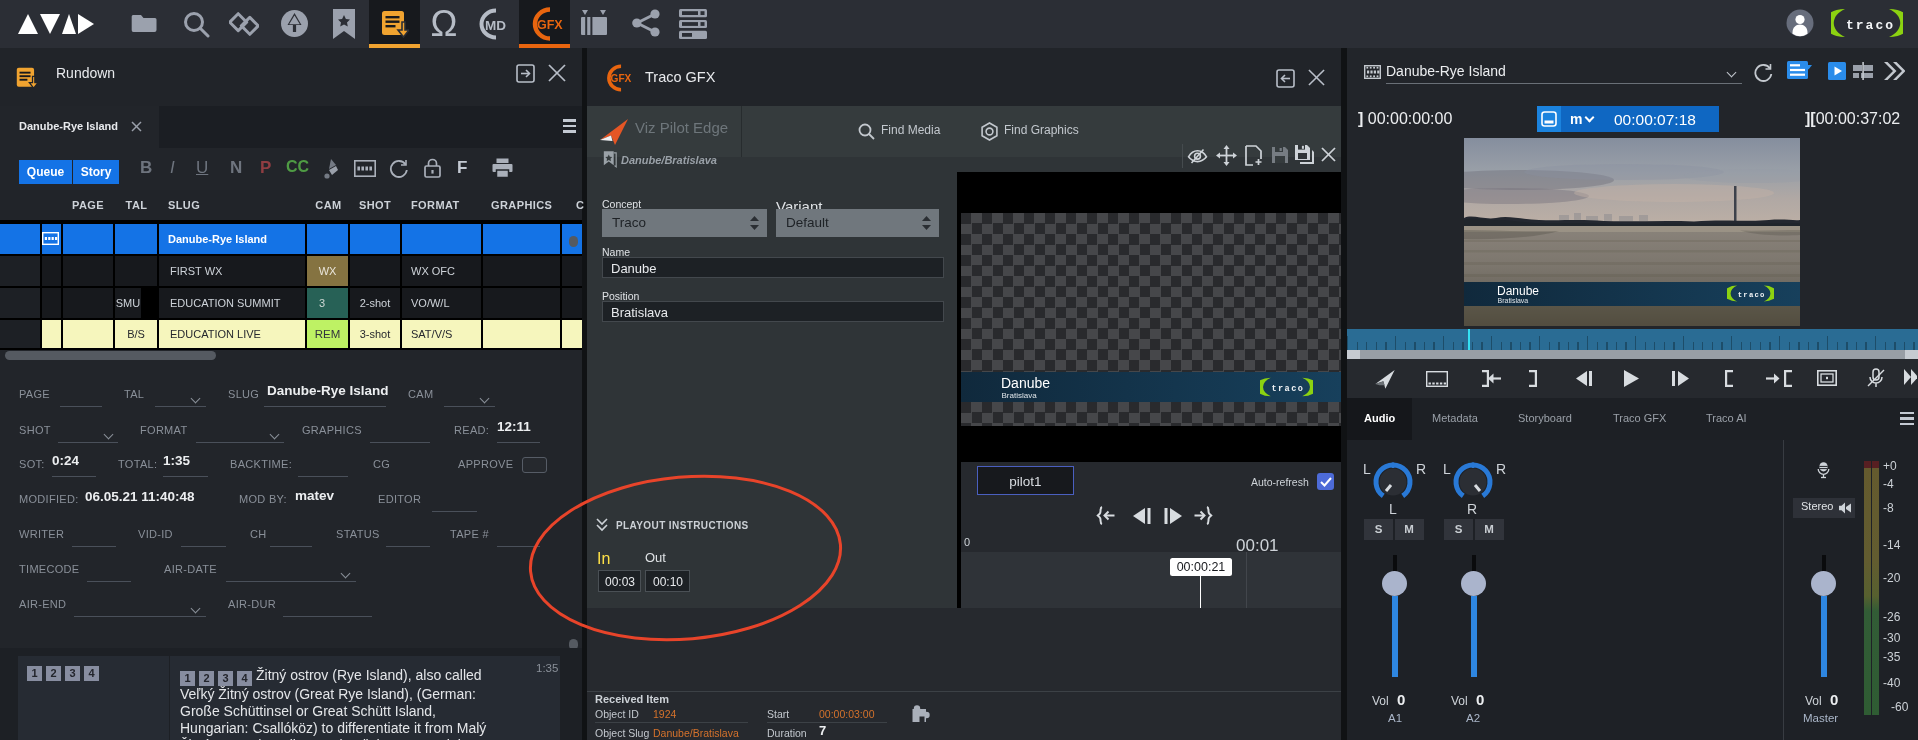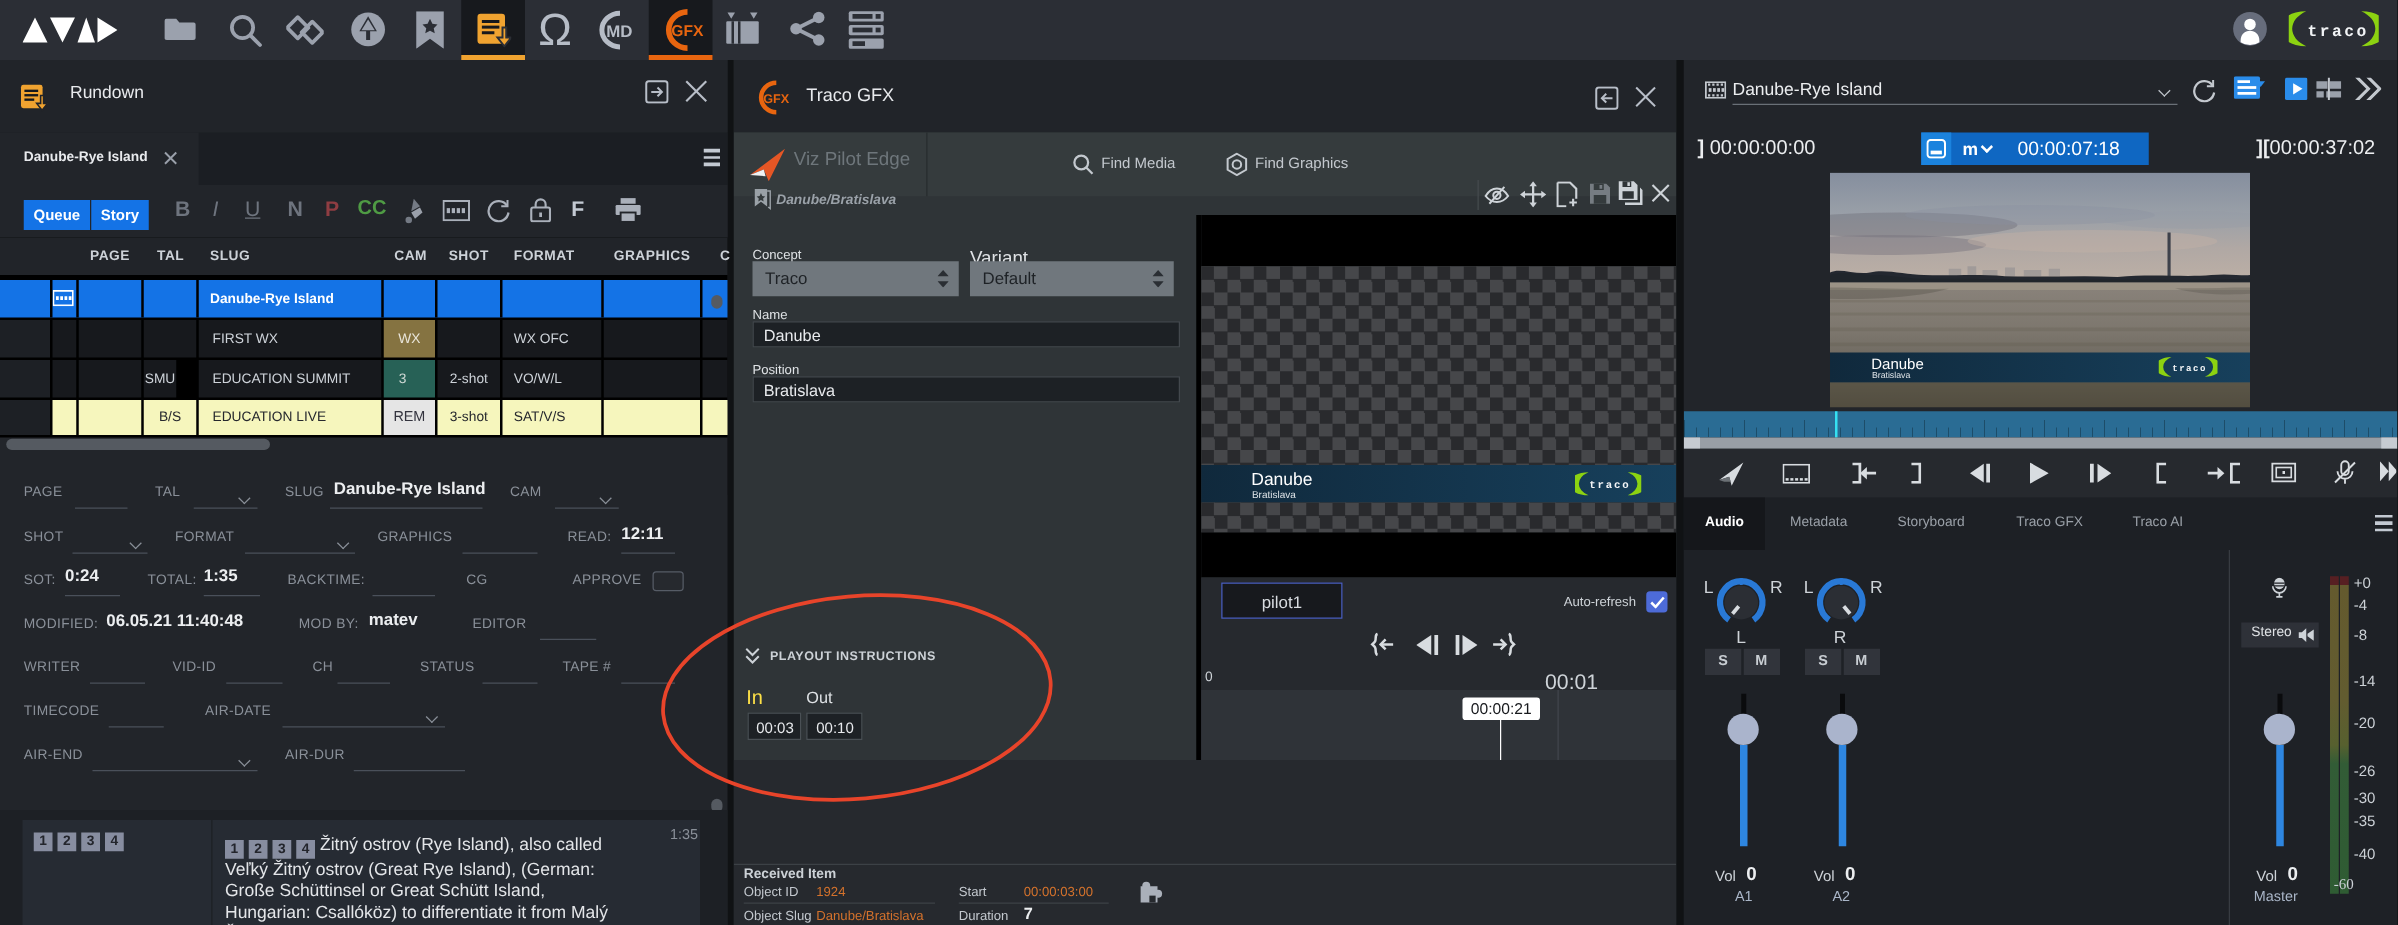--- a/index.html
+++ b/index.html
@@ -282,21 +282,21 @@
       <div class="trow" style="top:130px;height:28px;">
         <div class="td" style="left:0;width:40px;background:#1d2025;"></div>
         <div class="td" style="left:42px;width:19px;background:#f6f6bd;"></div>
         <div class="td" style="left:63px;width:50px;background:#f6f6bd;"></div>
         <div class="td" style="left:115px;width:42px;background:#f6f6bd;">
             <span style="text-align:center;font-size:11px;color:#26282e;">B/S</span>
           </div>
         <div class="td" style="left:159px;width:146px;background:#f6f6bd;">
             <span style="padding-left:11px;font-size:11px;color:#26282e;">EDUCATION LIVE</span>
           </div>
-        <div class="td" style="left:307px;width:41px;background:#e5e5e5;">
+        <div class="td" style="left:307px;width:41px;background:#bef264;">
             <span style="text-align:center;font-size:11.5px;color:#33333e;">REM</span>
           </div>
         <div class="td" style="left:350px;width:50px;background:#f6f6bd;">
             <span style="text-align:center;font-size:11px;color:#26282e;">3-shot</span>
           </div>
         <div class="td" style="left:402px;width:79px;background:#f6f6bd;">
             <span style="padding-left:9px;font-size:11px;color:#26282e;">SAT/V/S</span>
           </div>
         <div class="td" style="left:483px;width:77px;background:#f6f6bd;"></div>
         <div class="td" style="left:562px;width:20px;background:#f6f6bd;"></div>
@@ -860,19 +860,19 @@
       <div class="abs meter" style="left:525px;top:21px;"></div>
       <div class="abs mlab" style="left:536px;top:19px;">+0</div>
       <div class="abs mlab" style="left:536px;top:37px;">-4</div>
       <div class="abs mlab" style="left:536px;top:61px;">-8</div>
       <div class="abs mlab" style="left:536px;top:98px;">-14</div>
       <div class="abs mlab" style="left:536px;top:131px;">-20</div>
       <div class="abs mlab" style="left:536px;top:170px;">-26</div>
       <div class="abs mlab" style="left:536px;top:191px;">-30</div>
       <div class="abs mlab" style="left:536px;top:210px;">-35</div>
       <div class="abs mlab" style="left:536px;top:236px;">-40</div>
-      <div class="abs mlab" style="left:520px;top:260px;font-family:Liberation Serif, serif;">-60</div>
+      <div class="abs mlab" style="left:544px;top:260px;">-60</div>
     </div>
   </div>
   <svg class="abs" style="left:0;top:0;pointer-events:none" width="1918" height="740" viewBox="0 0 1918 740">
     <ellipse cx="685.5" cy="558" rx="155.5" ry="81" fill="none" stroke="#e8442a" stroke-width="3" transform="rotate(-5 685.5 558)"></ellipse>
   </svg>
 </div>
 
 </body></html>

